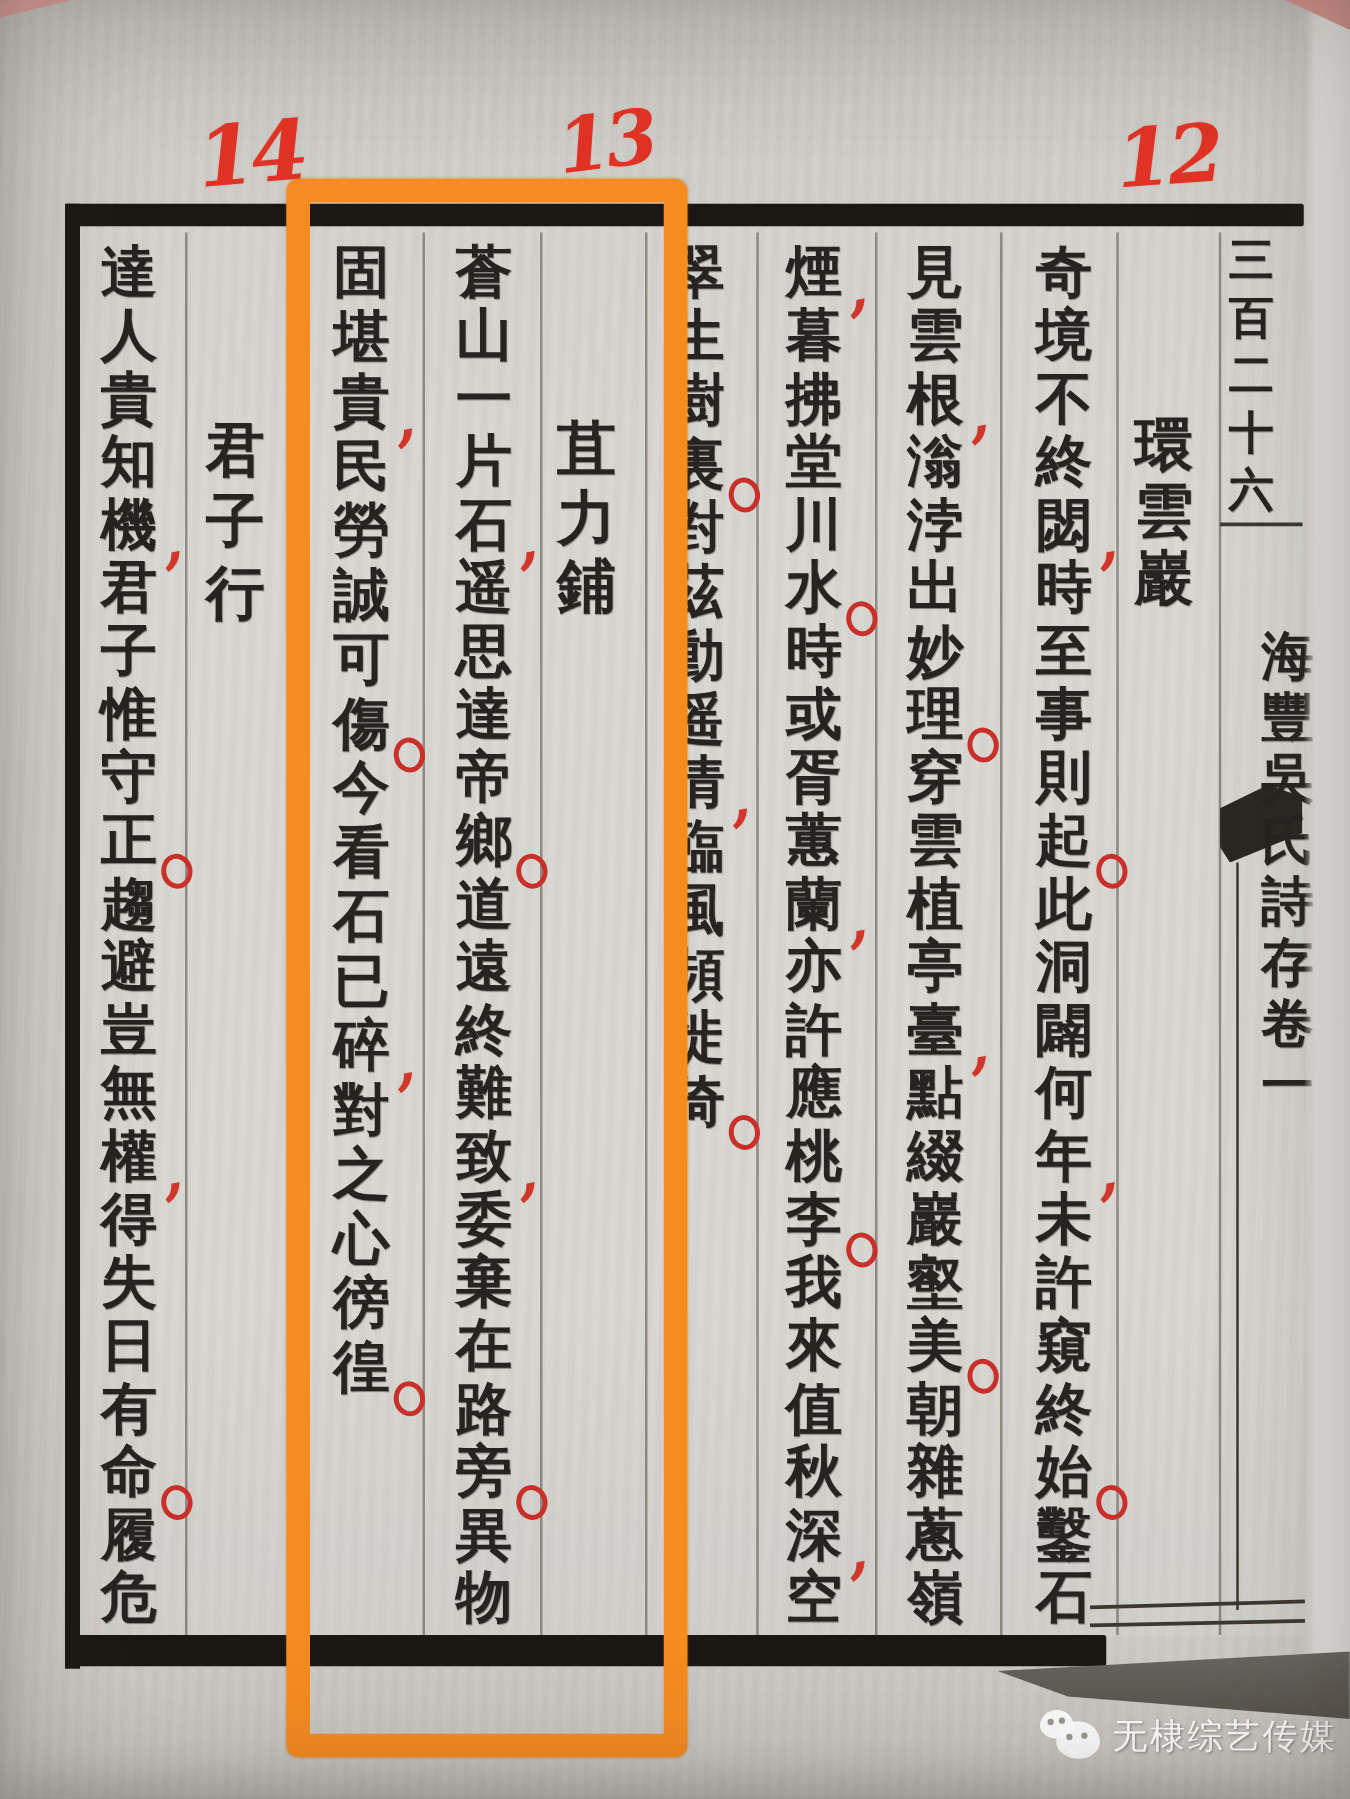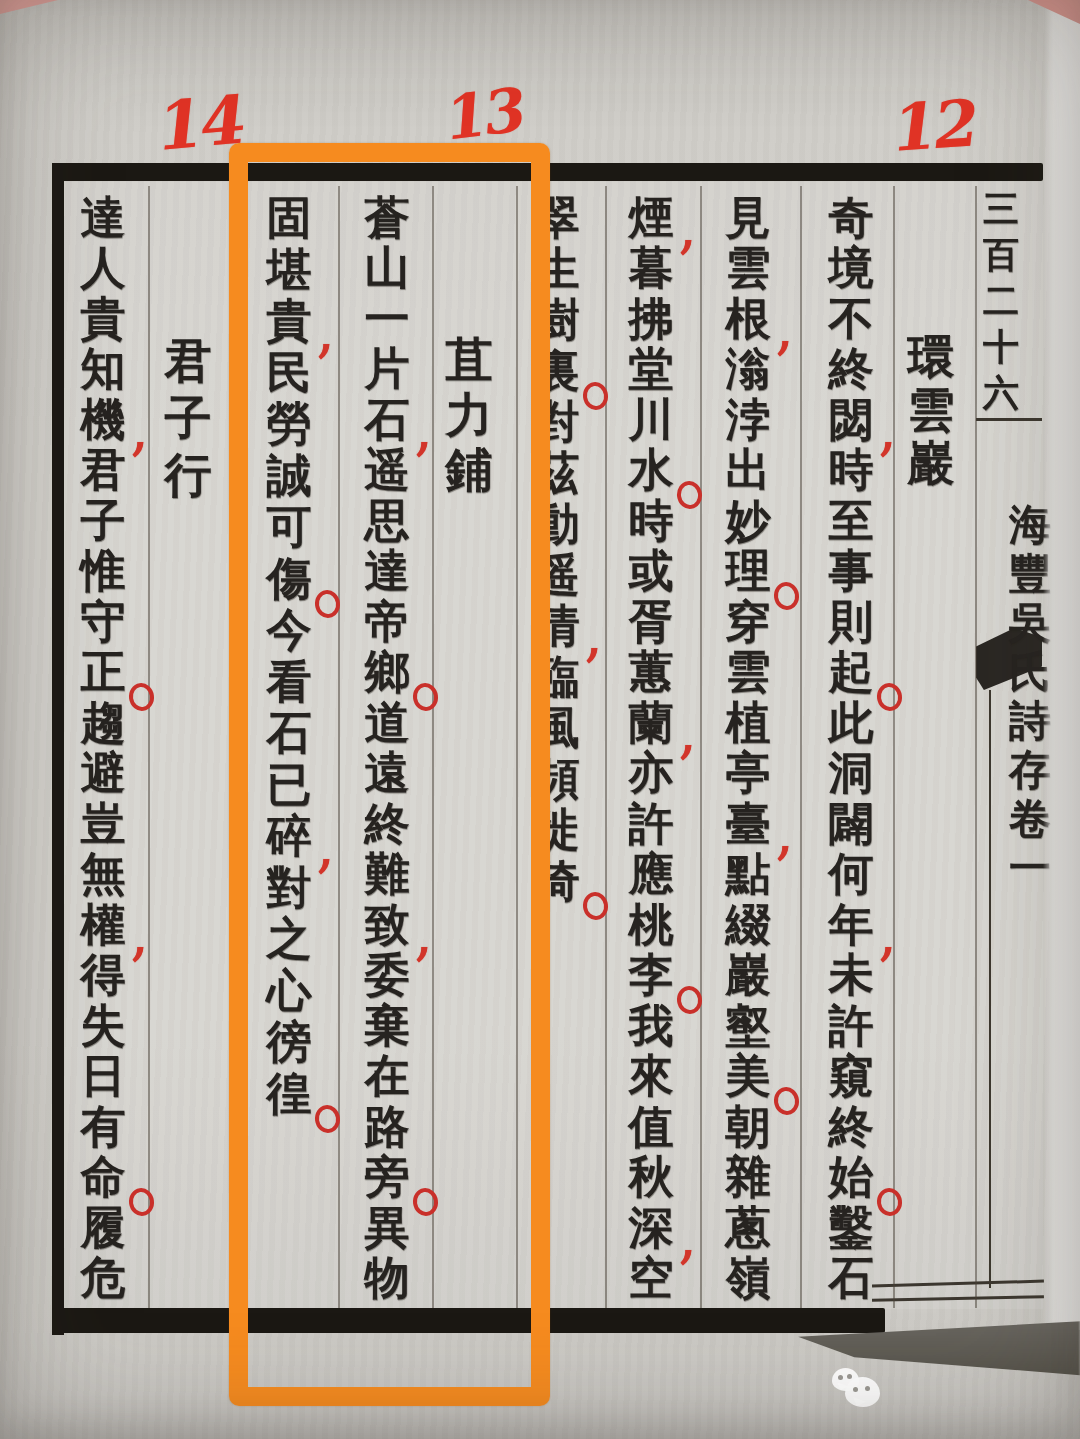--- a/index.html
+++ b/index.html
@@ -332,16 +332,17 @@
     <div id="wm-icon">
       <div class="bubble" id="bubble-small">
         <span class="eye" style="left:6px;top:7px;"></span>
           <span class="eye" style="left:15px;top:6px;"></span>
       </div>
       <div class="bubble" id="bubble-big">
         <span class="eye" style="left:8px;top:10px;"></span>
           <span class="eye" style="left:20px;top:9px;"></span>
       </div>
     </div>
+    <div id="wm-text">无棣综艺传媒</div>
   </div>
 
   <div id="vignette"></div>
 </div>
 
 </body></html>

